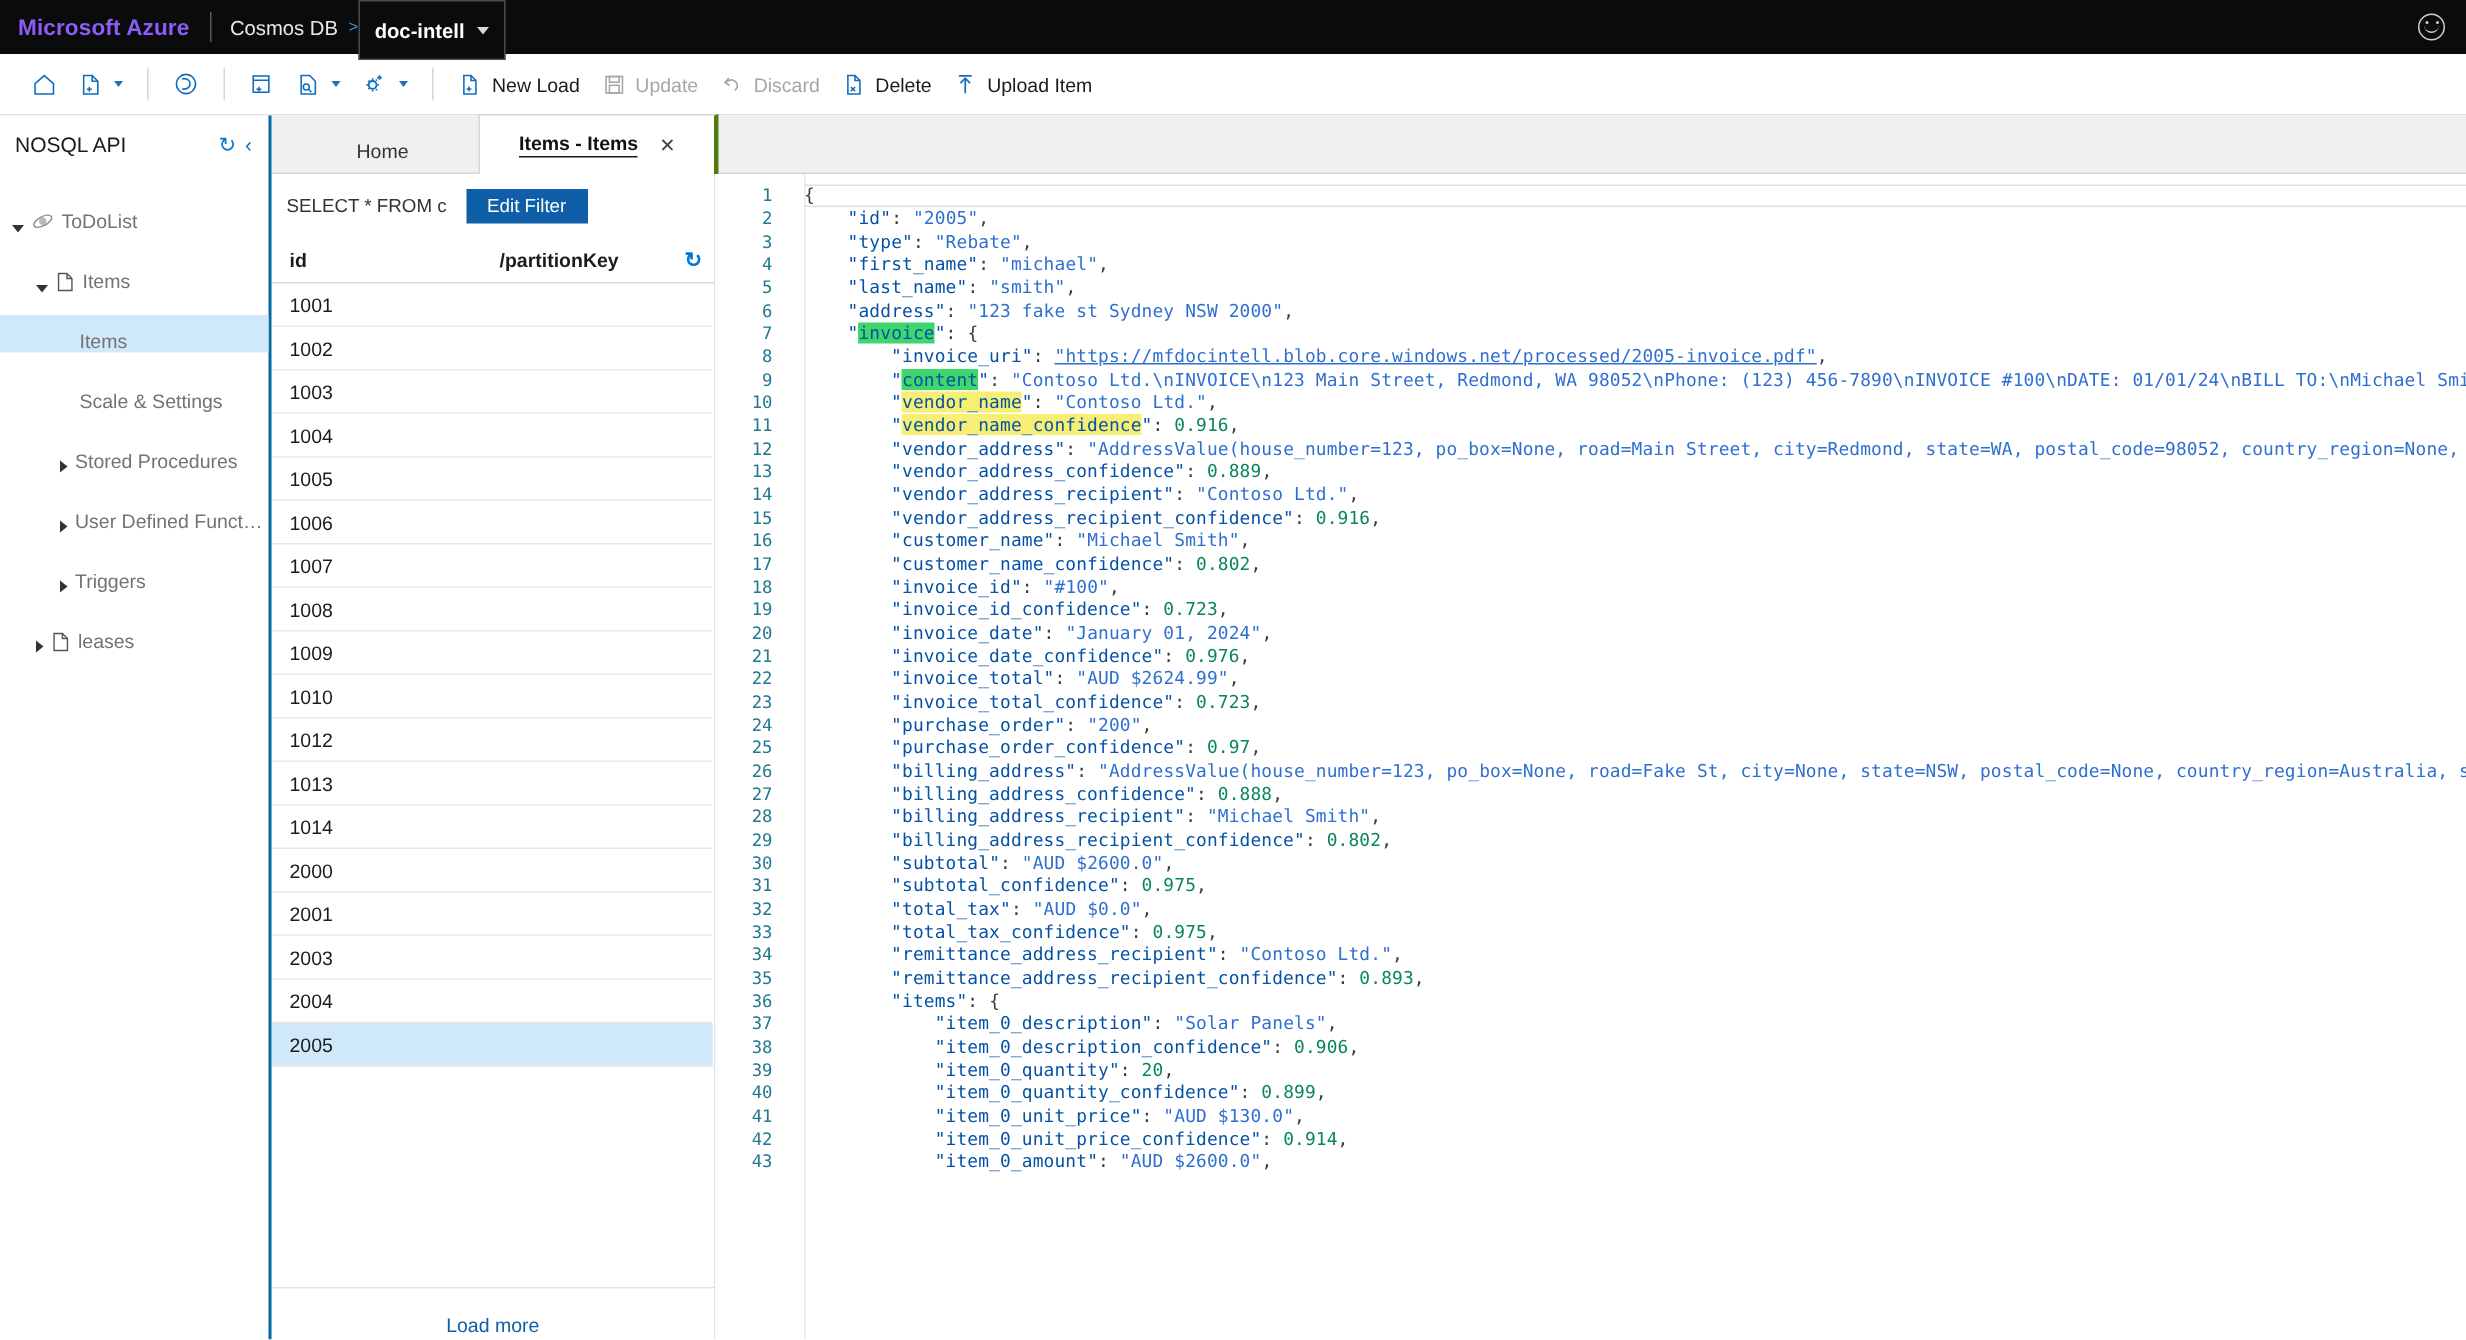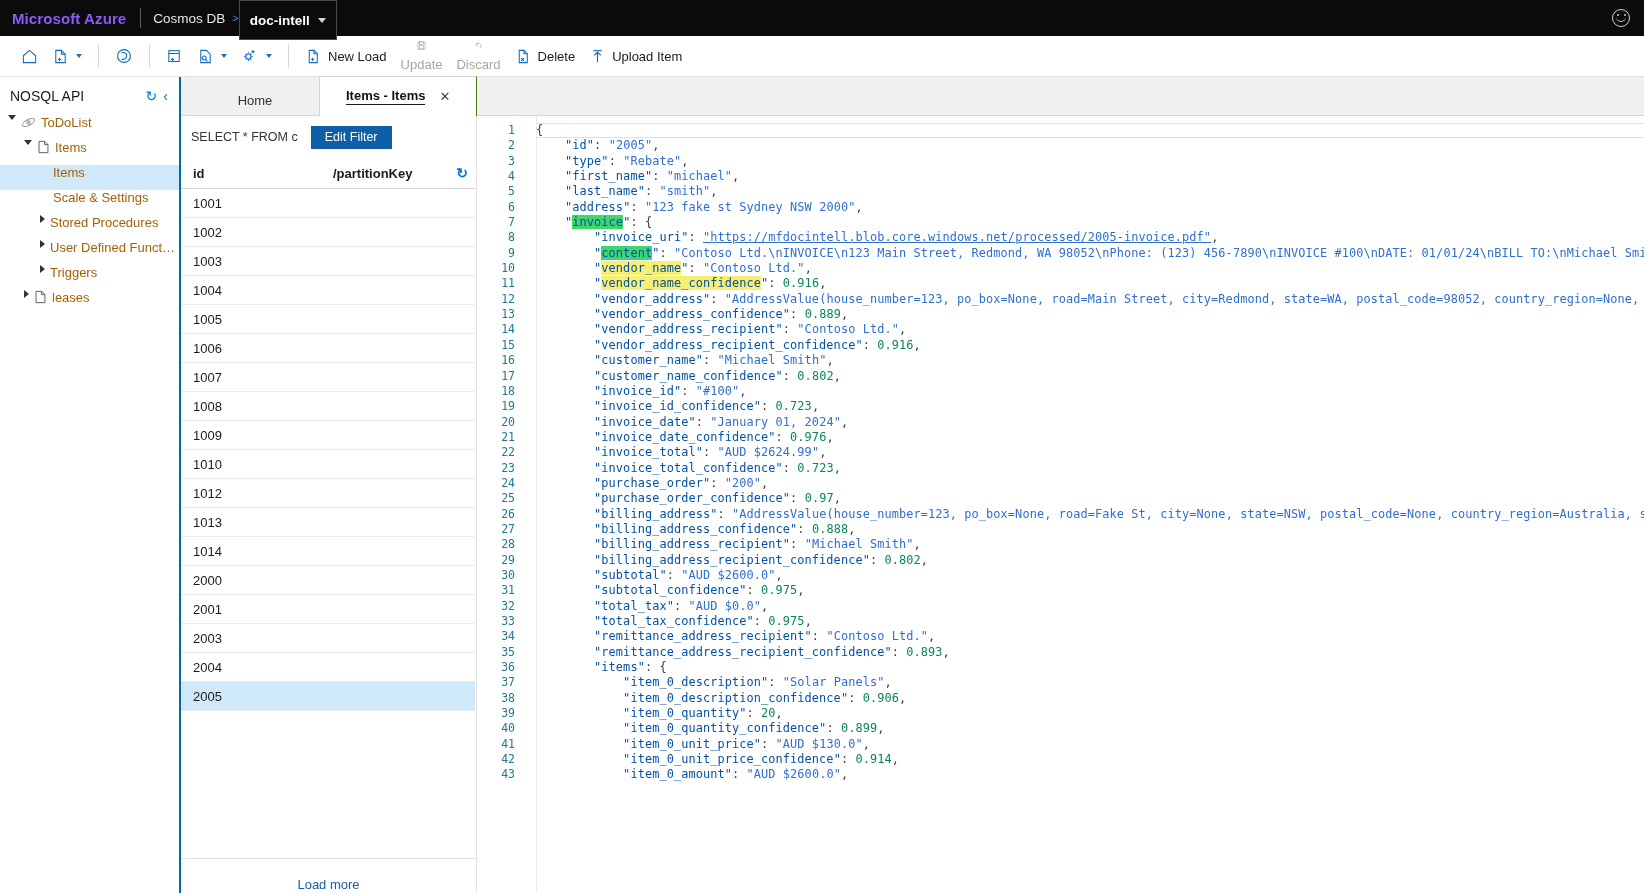--- a/index.html
+++ b/index.html
@@ -100,21 +100,21 @@
   .cmd {
     display: flex; align-items: center;
     height: 32px;
     padding: 0 7px;
     gap: 6px;
     cursor: pointer;
     color: #1b1b1b;
     font-size: 13px;
     white-space: nowrap;
   }
-  .cmd.disabled { color: #a6a6a6; cursor: default; flex-direction: column; }
+  .cmd.disabled { color: #a6a6a6; cursor: default; }
   .cmd svg { display: block; }
   .vsep {
     width: 1px; height: 22px; background: #d6d6d6;
     margin: 0 9px;
   }
   .mini-caret {
     width: 0; height: 0;
     border-left: 3.5px solid transparent;
     border-right: 3.5px solid transparent;
     border-top: 4.5px solid #2b6cb0;
@@ -143,27 +143,28 @@
   #tree-title {
     font-size: 14px; color: #1b1b1b;
     flex: 1;
   }
   .tree-head-icon {
     color: #0078d4; font-size: 14px;
     padding: 0 3px; cursor: pointer;
     line-height: 1;
   }
   .tree-node {
-    display: flex; align-items: flex-start;
+    display: flex; align-items: flex-end;
     height: 25px;
     font-size: 13px;
-    color: #a16207;
+    color: #737373;
     cursor: pointer;
     white-space: nowrap;
     padding-right: 4px;
+    margin-top: 15px;
   }
   .tree-node.selected { background: #cfe8fa; }
   .twisty {
     width: 14px; flex: 0 0 14px;
     display: flex; align-items: center; justify-content: center;
   }
   .twisty.open {
     width: 0; height: 0;
     border-left: 4.5px solid transparent;
     border-right: 4.5px solid transparent;
@@ -201,21 +202,21 @@
     display: flex; align-items: center; justify-content: center;
     font-size: 13px; color: #333;
     padding: 0 26px;
     cursor: pointer;
     min-width: 128px;
     position: relative;
   }
   .tab.active {
     background: #ffffff;
     border-left: 1px solid #d6d6d6;
-    border-right: 1px solid #4d7c0f;
+    border-right: 3px solid #4d7c0f;
     border-top: 1px solid #d6d6d6;
     margin-bottom: -1px;
     height: 40px;
     color: #111;
   }
   .tab-label { }
   .tab.active .tab-label {
     font-weight: bold;
     border-bottom: 1.5px solid #1b1b1b;
     padding-bottom: 1px;

